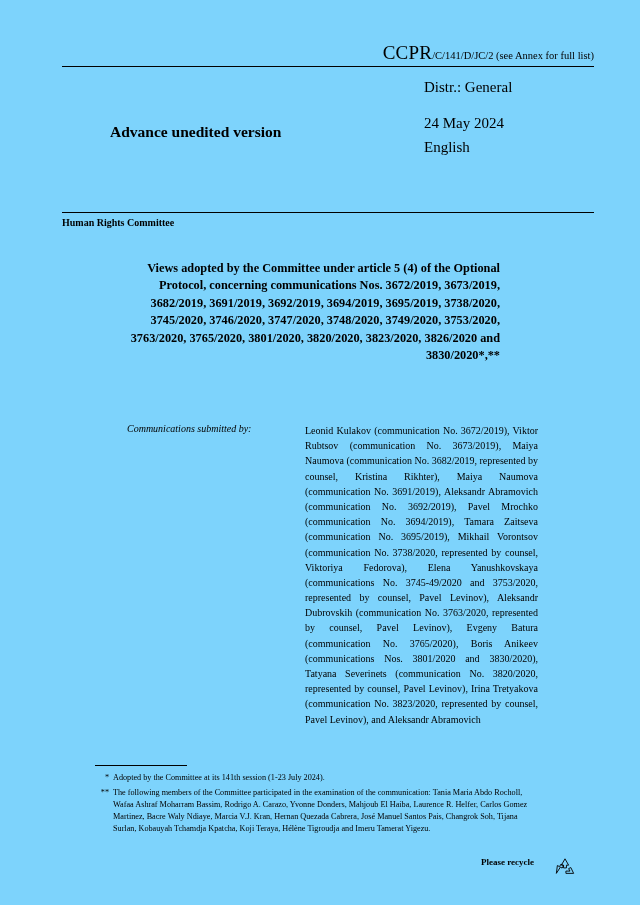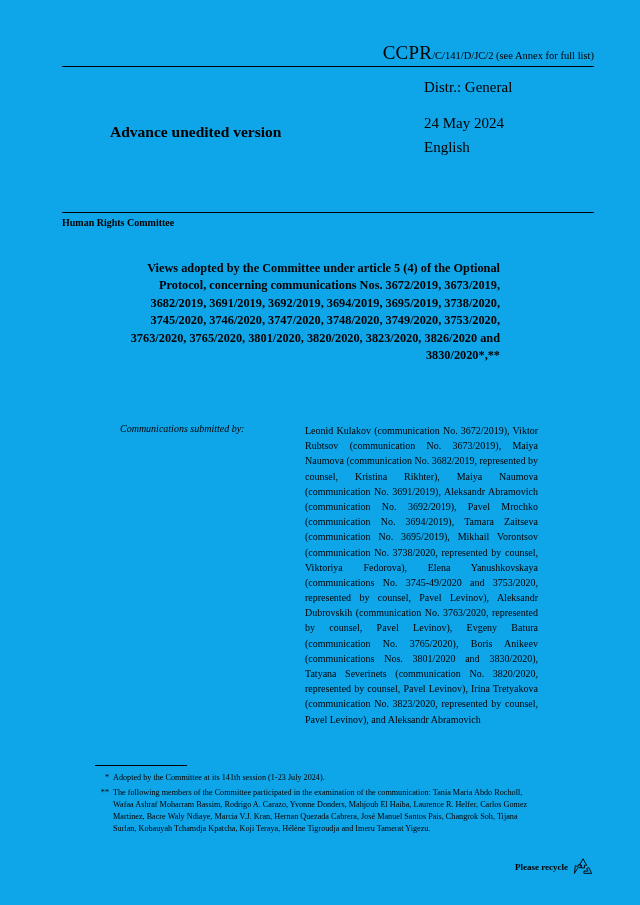--- a/index.html
+++ b/index.html
@@ -10,21 +10,21 @@
   body {
     width: 640px;
     height: 905px;
     overflow: hidden;
     font-family: "Liberation Serif", serif;
   }
   .page {
     position: relative;
     width: 640px;
     height: 905px;
-    background: #0ea5e9;
+    background: #7dd3fc;
     box-sizing: border-box;
   }
   .doc-code {
     position: absolute;
     top: 42px;
     right: 46px;
     text-align: right;
     white-space: nowrap;
   }
   .doc-code .big {
@@ -83,21 +83,21 @@
     text-align: right;
   }
   .meta-row {
     position: absolute;
     top: 423px;
     left: 120px;
     width: 418px;
   }
   .meta-label {
     position: absolute;
-    left: 0;
+    left: 7px;
     top: 0;
     width: 160px;
     font-size: 10px;
     font-style: italic;
   }
   .meta-value {
     position: absolute;
     left: 185px;
     top: 0;
     width: 233px;
@@ -128,27 +128,27 @@
   }
   .fn .mark {
     position: absolute;
     left: 0;
     top: 0;
     width: 14px;
     text-align: right;
   }
   .recycle {
     position: absolute;
-    right: 46px;
+    right: 64px;
     bottom: 28px;
     font-size: 9px;
     font-weight: bold;
     display: flex;
-    align-items: center;
-    gap: 4px;
+    align-items: flex-start;
+    gap: 20px;
   }
   .recycle svg { display:block; }
 </style>
 </head>
 <body>
 
 <div class="page">
 
   <div class="doc-code">
     <span class="big">CCPR</span><span class="small">/C/141/D/JC/2 (see Annex for full list)</span>

